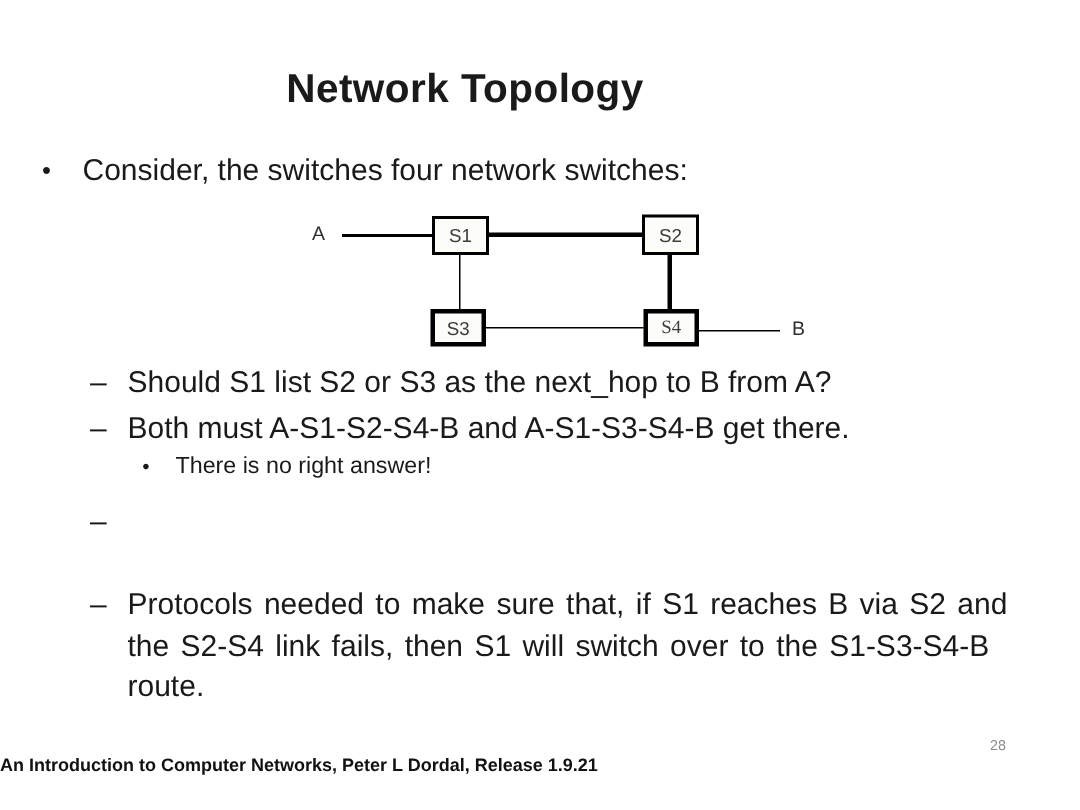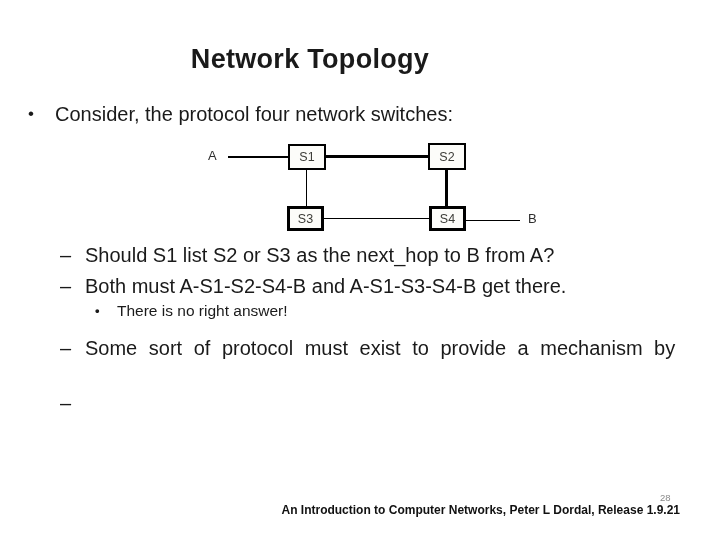--- a/index.html
+++ b/index.html
@@ -51,52 +51,52 @@
     display: flex; align-items: center; justify-content: center;
     font-size: 12.5px; color: #3d3d38;
   }
   .node.thick { border-width: 3px; }
   .edge { position: absolute; background: #000; }
   .endlabel { position: absolute; font-size: 13px; color: #2e2e2e; line-height: 14px; }
 
   .n-s1 { left: 93px;  top: 4px;  width: 38px; height: 26px; }
   .n-s2 { left: 233px; top: 3px;  width: 38px; height: 27px; }
   .n-s3 { left: 92px;  top: 66px; width: 37px; height: 25px; }
-  .n-s4 { left: 234px; top: 66px; width: 37px; height: 25px; }
+  .n-s4 { left: 234px; top: 66px; width: 37px; height: 25px; font-family: Liberation Serif, serif; }
 
   .e-a-s1  { left: 33px;  top: 16px; width: 60px;  height: 2px; }
   .e-s1-s2 { left: 131px; top: 15px; width: 102px; height: 3px; }
   .e-s1-s3 { left: 111px; top: 30px; width: 1px;   height: 36px; }
   .e-s2-s4 { left: 250px; top: 30px; width: 3px;   height: 36px; }
   .e-s3-s4 { left: 129px; top: 78px; width: 105px; height: 1px; }
   .e-s4-b  { left: 271px; top: 80px; width: 54px;  height: 1px; }
 
   .lbl-a { left: 13px;  top: 9px; }
   .lbl-b { left: 333px; top: 72px; }
 
   .footer {
     position: absolute; top: 503px; left: 0; width: 680px;
-    text-align: right; font-size: 12px; font-weight: bold; color: #111;
+    text-align: left; font-size: 12px; font-weight: bold; color: #111;
   }
   .pagenum {
     position: absolute; top: 492px; left: 660px;
     font-size: 9.5px; color: #8a8a8a;
   }
 </style>
 </head>
 <body>
 
 <div class="slide">
 
   <div class="title">Network Topology</div>
 
   <div class="para lvl1">
     <span class="marker">•</span>
     <div class="ptext">
-      <div class="pline"><span>Consider, the protocol </span><span class="b">four</span><span> network switches:</span></div>
+      <div class="pline"><span>Consider, the switches </span><span class="b">four</span><span> network switches:</span></div>
     </div>
   </div>
 
   <div class="diagram">
     <span class="endlabel lbl-a">A</span>
     <div class="edge e-a-s1"></div>
     <div class="node n-s1">S1</div>
     <div class="edge e-s1-s2"></div>
     <div class="node n-s2">S2</div>
     <div class="edge e-s1-s3"></div>
@@ -125,26 +125,28 @@
   <div class="para lvl3">
     <span class="marker">•</span>
     <div class="ptext">
       <div class="pline"><span class="b">There is no right answer!</span></div>
     </div>
   </div>
 
   <div class="para lvl2 p-mech">
     <span class="marker">–</span>
     <div class="ptext">
-      <div class="pline ws6"><span>Some sort of protocol must exist to provide a mechanism by</span></div>
     </div>
   </div>
 
   <div class="para lvl2 p-fail">
     <span class="marker">–</span>
     <div class="ptext">
+      <div class="pline ws2"><span>Protocols needed to make sure that, if </span><span class="b">S1</span><span> reaches </span><span class="b">B</span><span> via </span><span class="b">S2</span><span> and</span></div>
+      <div class="pline ws2"><span>the </span><span class="b">S2-S4</span><span> link fails, then </span><span class="b">S1</span><span> will switch over to the S1-S3-S4-B</span></div>
+      <div class="pline"><span>route.</span></div>
     </div>
   </div>
 
   <div class="footer">An Introduction to Computer Networks, Peter L Dordal,  Release 1.9.21</div>
   <div class="pagenum">28</div>
 
 </div>
 
 </body></html>

